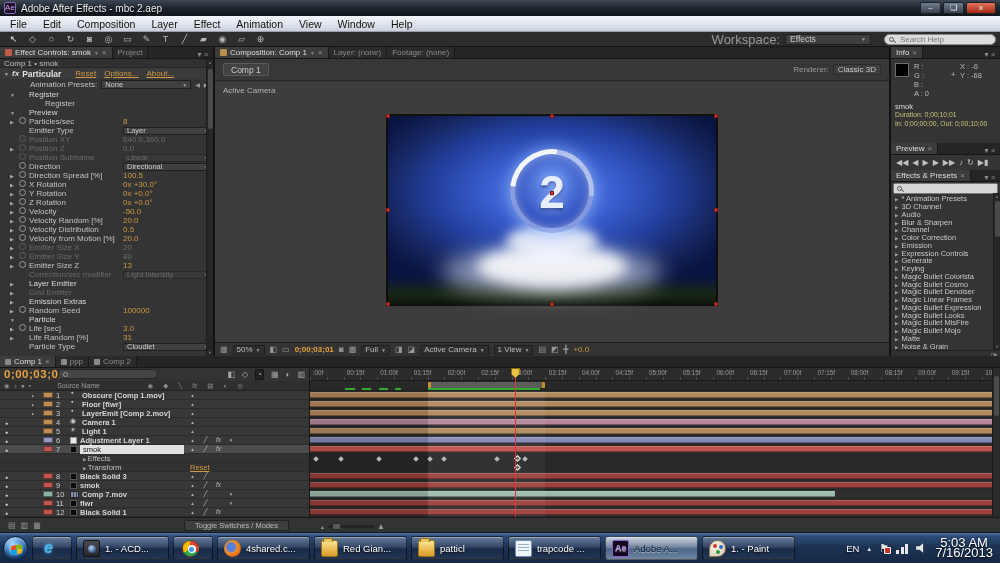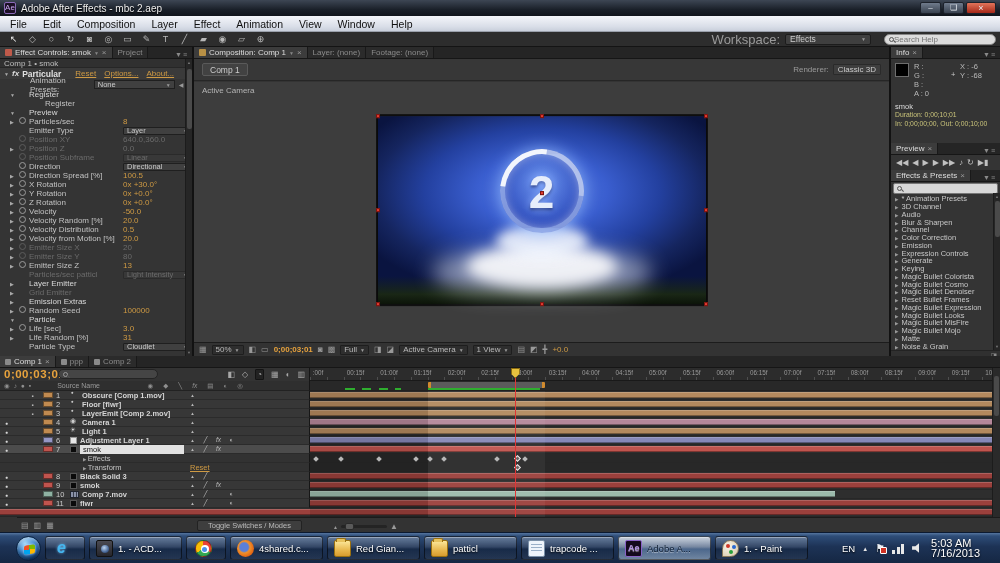--- a/index.html
+++ b/index.html
@@ -36,39 +36,39 @@
 [data-glyph="type"]::before{content:"T"}
 [data-glyph="line"]::before{content:"╱"}
 [data-glyph="brush"]::before{content:"▰"}
 [data-glyph="clone-stamp"]::before{content:"◉"}
 [data-glyph="eraser"]::before{content:"▱"}
 [data-glyph="puppet"]::before{content:"⊕"}
 .ws-area{margin-left:auto;display:flex;align-items:center;gap:5px}
 .ws-label{color:#9a9a9a;font-size:13px}
 .ws-dd{width:86px;height:11px;background:#3f3f3f;border:1px solid #1c1c1c;border-radius:2px;color:#ccc;font-size:8.5px;display:flex;align-items:center;justify-content:space-between;padding:0 4px}
 .ws-dd::after{content:"▼";font-size:5px;color:#999}
-.search-help{width:112px;height:11px;background:#dcdcdc;border:1px solid #888;border-radius:6px;display:flex;align-items:center;gap:0;padding:0 4px;margin-left:8px}
+.search-help{width:112px;height:11px;background:#dcdcdc;border:1px solid #888;border-radius:6px;display:flex;align-items:center;gap:6px;padding:0 4px;margin-left:8px}
 .mag{width:5px;height:5px;border:1px solid #555;border-radius:50%;position:relative;flex:none}
 .mag::after{content:"";position:absolute;width:3px;height:1px;background:#555;right:-3px;bottom:-1px;transform:rotate(45deg)}
 .search-help input{border:0;background:transparent;font-size:8px;color:#444;width:90px;outline:none}
 
 
 .main{position:absolute;left:0;top:47px;right:0;height:309px;display:flex;gap:2px;background:#121212}
 .panel{background:#343434;position:relative;overflow:hidden}
 .tabbar{height:12px;background:#252525;display:flex;align-items:flex-end;border-bottom:1px solid #161616}
 .tab{height:11px;display:flex;align-items:center;gap:3px;padding:0 5px;font-size:8px;color:#8a8a8a;background:#2b2b2b;border-right:1px solid #191919;white-space:nowrap}
 .tab.active{background:#3c3c3c;color:#ddd}
 .tab-x::before{content:"×";color:#999;font-size:8px}
 .tab-caret::before{content:"▼";font-size:5px;color:#888}
 .tab-ic{width:7px;height:7px;border-radius:1px;flex:none}
 .panel-menu{margin-left:auto;color:#8a8a8a;font-size:7px;padding:0 4px}
 .panel-menu::before{content:"▼≡";letter-spacing:1px}
 
 
-.ec{width:192px;flex:none}
+.ec{width:213px;flex:none}
 .ec-breadcrumb{height:9px;line-height:9px;padding-left:4px;color:#bdbdbd;font-size:8px;background:#303030;border-bottom:1px solid #262626}
 .ec-head{display:flex;align-items:center;padding:0 4px;height:11px;background:#3a3a3a}
 .twirl-g{font-size:5px;color:#aaa;width:8px}
 .twirl-g::before{content:"▼"}
 .fx-badge{font-style:italic;font-weight:bold;color:#ddd;font-size:8px;margin-right:3px}
 .ec-name{font-weight:bold;color:#e0e0e0;font-size:8.5px}
 .ec-links{display:flex;gap:8px;margin-left:14px}
 .ec-link{color:#cf9a43;font-size:8px;text-decoration:underline}
 .presets{display:flex;align-items:center;gap:4px;padding-left:30px;height:11px}
 .presets-label{color:#c2c2c2;font-size:8px}
@@ -237,34 +237,34 @@
 .shade-left{position:absolute;left:0;top:0;bottom:0;background:rgba(0,0,0,.12)}
 .wa-light{position:absolute;top:0;bottom:0;background:rgba(255,255,255,.05)}
 .kf-layer{position:absolute;left:0;top:63px;height:9px}
 .kf{position:absolute;top:2.5px;width:4px;height:4px;background:#b8b8b8;transform:rotate(45deg)}
 .xmark{position:absolute;width:5px;height:5px;border:1px solid #f0e8e8;background:rgba(255,255,255,.25);transform:rotate(45deg)}
 .xm1{top:65px}.xm2{top:74px}
 .playhead{position:absolute;top:-23px;bottom:0;width:1px;background:#e03535;margin-left:-0.5px}
 .ph-marker{position:absolute;top:0;left:-4px;width:9px;height:10px;background:#e8c23f;border:1px solid #8a6a10;clip-path:polygon(0 0,100% 0,100% 55%,50% 100%,0 55%)}
 .tl-vscroll{position:absolute;right:0;top:12px;bottom:15px;width:8px;background:#2a2a2a;border-left:1px solid #1c1c1c}
 .tl-vscroll .vthumb{top:8px;height:40px}
-.tl-footer{position:absolute;left:17px;bottom:0;right:0;height:15px;background:#333;border-top:1px solid #1b1b1b}
+.tl-footer{position:absolute;left:4px;bottom:0;right:0;height:15px;background:#333;border-top:1px solid #1b1b1b}
 .tf-icons{position:absolute;left:4px;top:3px;display:flex;gap:5px;color:#9a9a9a;font-size:8px}
 .i-b1::before{content:"▤"}
 .i-b2::before{content:"▥"}
 .i-b3::before{content:"▦"}
 .toggle-btn{position:absolute;left:180px;top:2px;height:11px;background:#3e3e3e;border:1px solid #222;border-radius:2px;color:#bbb;font-size:7.5px;display:flex;align-items:center;padding:0 10px}
 .tf-slider{position:absolute;left:316px;top:3px;display:flex;align-items:center;gap:3px}
 .mtn-s::before{content:"▲";font-size:5px;color:#999}
 .mtn-b::before{content:"▲";font-size:8px;color:#999}
 .slider-track{width:46px;height:3px;background:#242424;border-radius:2px;position:relative}
 .slider-thumb{position:absolute;left:4px;top:-2px;width:9px;height:7px;background:#5a5a5a;border:1px solid #2a2a2a;border-radius:2px}
 
 
-.taskbar{position:absolute;left:0;bottom:0;right:0;height:31px;background:linear-gradient(#55759f 0%,#2e4d78 10%,#1d3356 45%,#152743 100%);border-top:1px solid #0c1a30;display:flex;align-items:center;padding:0 16px;gap:4px}
+.taskbar{position:absolute;left:0;bottom:0;right:0;height:31px;background:linear-gradient(#55759f 0%,#2e4d78 10%,#1d3356 45%,#152743 100%);border-top:1px solid #0c1a30;display:flex;align-items:center;padding:0 3px;gap:4px}
 .orb{width:25px;height:25px;border-radius:50%;background:radial-gradient(circle at 35% 28%,#a6d8f8,#3a85d0 45%,#123e78 80%,#0a2a55);border:1px solid #09203e;box-shadow:inset 0 -3px 5px rgba(0,0,0,.45),inset 0 2px 3px rgba(255,255,255,.5);position:relative;flex:none}
 .orb::before{content:"";position:absolute;left:7px;top:8px;width:11px;height:9px;background:conic-gradient(#7fba00 0 25%,#ffb900 0 50%,#00a4ef 0 75%,#f25022 0);border-radius:2px;transform:skewY(-8deg);box-shadow:0 0 2px rgba(255,255,255,.8)}
 .tb-btn{height:24px;width:93px;border-radius:3px;border:1px solid rgba(0,0,0,.55);background:linear-gradient(rgba(255,255,255,.28),rgba(255,255,255,.1) 45%,rgba(0,0,0,.12) 55%,rgba(255,255,255,.06));box-shadow:inset 0 1px rgba(255,255,255,.35);display:flex;align-items:center;gap:5px;padding:0 6px;color:#fff;font-size:9.5px;text-shadow:0 1px 2px #000;white-space:nowrap;overflow:hidden;flex:none}
 .tb-btn.icon-only{width:40px;justify-content:center;padding:0}
 .tb-btn.active{background:linear-gradient(rgba(255,255,255,.75),rgba(230,240,252,.45) 45%,rgba(150,185,225,.4) 55%,rgba(200,225,250,.5));color:#0a1a30;text-shadow:0 1px 1px rgba(255,255,255,.6)}
 .tb-icon{width:17px;height:17px;border-radius:2px;position:relative;flex:none}
 .tb-icon[data-icon="ie"]::before{content:"e";position:absolute;left:3px;top:-1px;color:#45b6ef;font-size:16px;font-style:italic;font-weight:bold;text-shadow:0 0 3px rgba(120,200,255,.8)}
 .tb-icon[data-icon="acdsee"]{background:linear-gradient(#4a4a52,#26262c);border:1px solid #111}
 .tb-icon[data-icon="acdsee"]::before{content:"";position:absolute;left:4px;top:4px;width:8px;height:8px;border-radius:50%;background:radial-gradient(circle at 40% 35%,#bcd4f0,#4a6a9a 60%,#1a2a44)}
 .tb-icon[data-icon="chrome"]{border-radius:50%;background:conic-gradient(#ea4335 0 33%,#34a853 0 66%,#fbbc05 0);border:1px solid rgba(0,0,0,.4)}
@@ -280,21 +280,21 @@
 .tb-icon[data-icon="paint"]{background:radial-gradient(circle at 35% 35%,#f8f4e8,#d8c8a8);border:1px solid #8a7a5a;border-radius:50% 50% 50% 0}
 .tb-icon[data-icon="paint"]::before{content:"";position:absolute;left:3px;top:3px;width:4px;height:4px;border-radius:50%;background:#d03a2a;box-shadow:6px 1px 0 #2a6ad0,3px 6px 0 #2aa03a}
 .tray{margin-left:auto;display:flex;align-items:center;gap:7px;padding-right:4px}
 .tray-lang{color:#fff;font-size:9.5px;text-shadow:0 1px 2px #000}
 .tray-up::before{content:"▲";color:#e8e8e8;font-size:6px}
 .tray-flag{position:relative;color:#ecf0f5;font-size:11px;text-shadow:0 1px 2px #000}
 .tray-flag::before{content:"⚑"}
 .tray-flag::after{content:"";position:absolute;right:-2px;bottom:1px;width:5px;height:5px;background:#d03325;border-radius:1px;border:1px solid #fff}
 .net{width:13px;height:11px;background:linear-gradient(#e8e8e8,#e8e8e8) 0px 7px/3px 4px no-repeat,linear-gradient(#e8e8e8,#e8e8e8) 4.5px 4px/3px 7px no-repeat,linear-gradient(#e8e8e8,#e8e8e8) 9px 1px/3px 10px no-repeat}
 .spk{width:12px;height:10px;background:#e8e8e8;clip-path:polygon(0 32%,28% 32%,58% 2%,58% 98%,28% 68%,0 68%);position:relative}
-.clock{color:#fff;font-size:11px;line-height:10.5px;text-shadow:0 1px 2px #000}
+.clock{color:#fff;font-size:13px;line-height:10.5px;text-align:center;text-shadow:0 1px 2px #000}
 </style>
 </head>
 <body>
 
 <div class="screen">
 
   <div class="titlebar">
     <span class="ae-logo">Ae</span>
     <span class="title-text">Adobe After Effects - mbc 2.aep</span>
     <span class="win-btns">
@@ -525,21 +525,21 @@
           <div class="ecrow">
             <span class="twirl" data-tw="closed"></span>
             <span class="sw on"></span>
             <span class="lbl">Emitter Size Z</span>
             <span class="value">13</span>
 
           </div>
           <div class="ecrow gray">
             <span class="twirl"></span>
             <span class="sw"></span>
-            <span class="lbl">Particles/sec patticl</span>
+            <span class="lbl">Correction/sec modifier</span>
 
             <span class="dd">
               <span class="ddt">Light Intensity</span>
             </span>
           </div>
           <div class="ecrow section">
             <span class="twirl" data-tw="closed"></span>
             <span class="sw"></span>
             <span class="lbl">Layer Emitter</span>
 
@@ -781,21 +781,21 @@
             <div class="fx-item">
               <span class="fx-tw"></span>
               <span>Magic Bullet Cosmo</span>
             </div>
             <div class="fx-item">
               <span class="fx-tw"></span>
               <span>Magic Bullet Denoiser</span>
             </div>
             <div class="fx-item">
               <span class="fx-tw"></span>
-              <span>Reset Bullet Frames</span>
+              <span>Magic Linear Frames</span>
             </div>
             <div class="fx-item">
               <span class="fx-tw"></span>
               <span>Magic Bullet Expression</span>
             </div>
             <div class="fx-item">
               <span class="fx-tw"></span>
               <span>Magic Bullet Looks</span>
             </div>
             <div class="fx-item">
@@ -1160,20 +1160,36 @@
               <span class="swi qual on"></span>
               <span class="swi fxs"></span>
               <span class="swi mbs on"></span>
             </span>
           </div>
           <div class="lane">
             <span class="bar" style="background: rgb(155, 64, 60);"></span>
           </div>
         </div>
         <div class="tlrow">
+          <div class="tl-left">
+            <span class="cell eye on"></span>
+            <span class="cell"></span>
+            <span class="cell lockc"></span>
+            <span class="chip" style="background: rgb(192, 84, 78);"></span>
+            <span class="num">12</span>
+            <span class="licon bsq"></span>
+            <span class="lname">Black Solid 1</span>
+            <span class="reset-link"></span>
+            <span class="sw-area">
+              <span class="swi c1 on"></span>
+              <span class="swi qual on"></span>
+              <span class="swi fxs on"></span>
+              <span class="swi mbs"></span>
+            </span>
+          </div>
           <div class="lane">
             <span class="bar" style="background: rgb(155, 64, 60);"></span>
           </div>
         </div>
       </div>
 
     <div class="lane-overlay">
       <span class="shade-left" style="width: 17.3%;"></span>
       <span class="wa-light" style="left: 17.3%; width: 17.2%;"></span>
       <span class="kf-layer" style="right:0">

